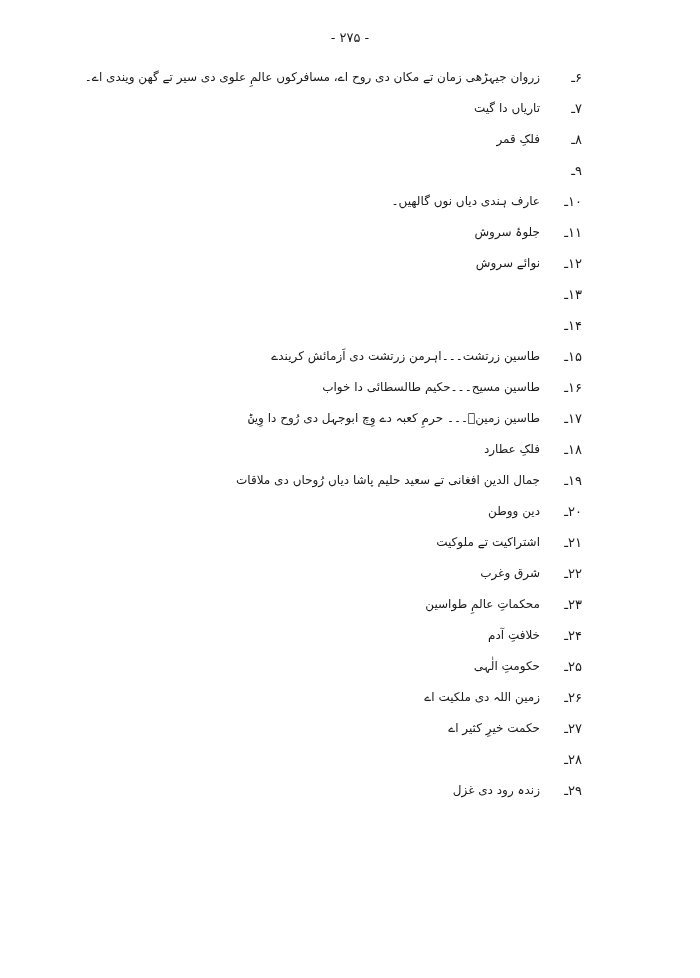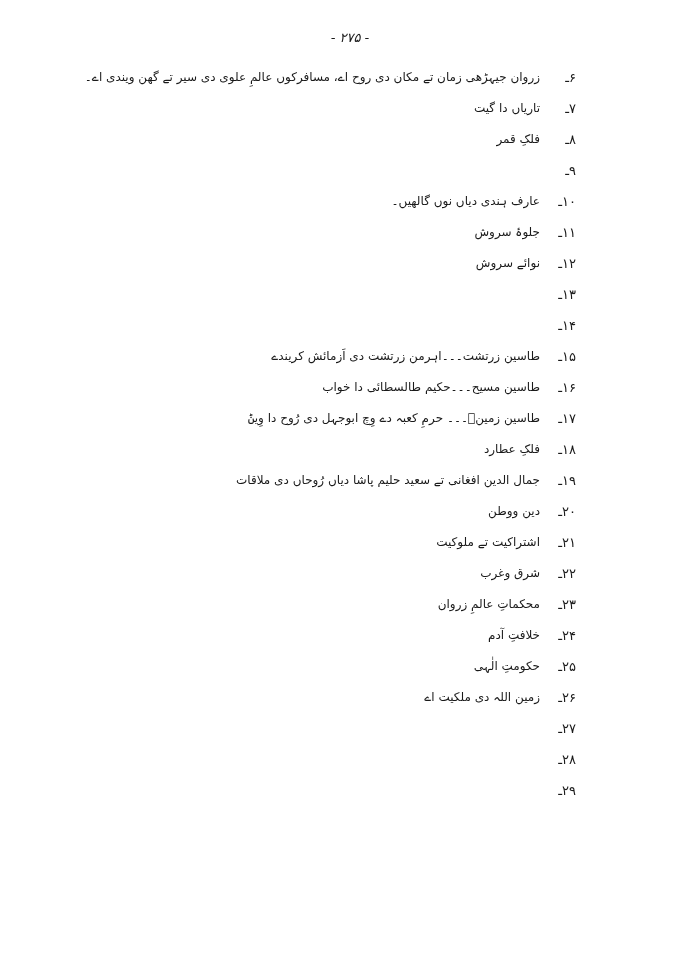--- a/index.html
+++ b/index.html
@@ -1,22 +1,22 @@
 <!DOCTYPE html>
 <html><head>
 <meta charset="utf-8">
 <style>
   html, body { margin: 0; padding: 0; background: #ffffff; }
   body { width: 700px; height: 978px; position: relative; overflow: hidden;
          font-family: "DejaVu Sans", sans-serif; color: #1a1a1a; }
   .page-number { position: absolute; top: 30px; left: 0; width: 700px; text-align: center;
-                 font-size: 13px; direction: rtl; font-style: italic; }
+                 font-size: 13px; direction: rtl; }
   .toc { position: absolute; top: 62px; right: 118px; width: 560px; direction: rtl; }
   .entry { position: relative; height: 31px; line-height: 31px; white-space: nowrap; }
-  .num { position: absolute; right: 6px; width: 30px; text-align: right; font-size: 13px; }
+  .num { position: absolute; right: 0; width: 30px; text-align: right; font-size: 13px; }
   .title { position: absolute; right: 42px; font-size: 12px; }
 </style>
 </head>
 <body>
 
 <div class="page-number">- ۲۷۵ -</div>
 
 <div class="toc" id="toc">
     <div class="entry">
       <span class="num">۶ـ</span>
@@ -78,36 +78,38 @@
     <div class="entry">
       <span class="num">۲۱ـ</span>
       <span class="title">اشتراکیت تے ملوکیت</span>
     </div>
     <div class="entry">
       <span class="num">۲۲ـ</span>
       <span class="title">شرق وغرب</span>
     </div>
     <div class="entry">
       <span class="num">۲۳ـ</span>
-      <span class="title">محکماتِ عالمِ زروان</span>
+      <span class="title">محکماتِ عالمِ طواسین</span>
     </div>
     <div class="entry">
       <span class="num">۲۴ـ</span>
       <span class="title">خلافتِ آدم</span>
     </div>
     <div class="entry">
       <span class="num">۲۵ـ</span>
       <span class="title">حکومتِ الٰہی</span>
     </div>
     <div class="entry">
       <span class="num">۲۶ـ</span>
       <span class="title">زمین اللہ دی ملکیت اے</span>
     </div>
     <div class="entry">
       <span class="num">۲۷ـ</span>
+      <span class="title">حکمت خیرِ کثیر اے</span>
     </div>
     <div class="entry">
       <span class="num">۲۸ـ</span>
     </div>
     <div class="entry">
       <span class="num">۲۹ـ</span>
+      <span class="title">زندہ رود دی غزل</span>
     </div>
   </div>
 
 </body></html>

